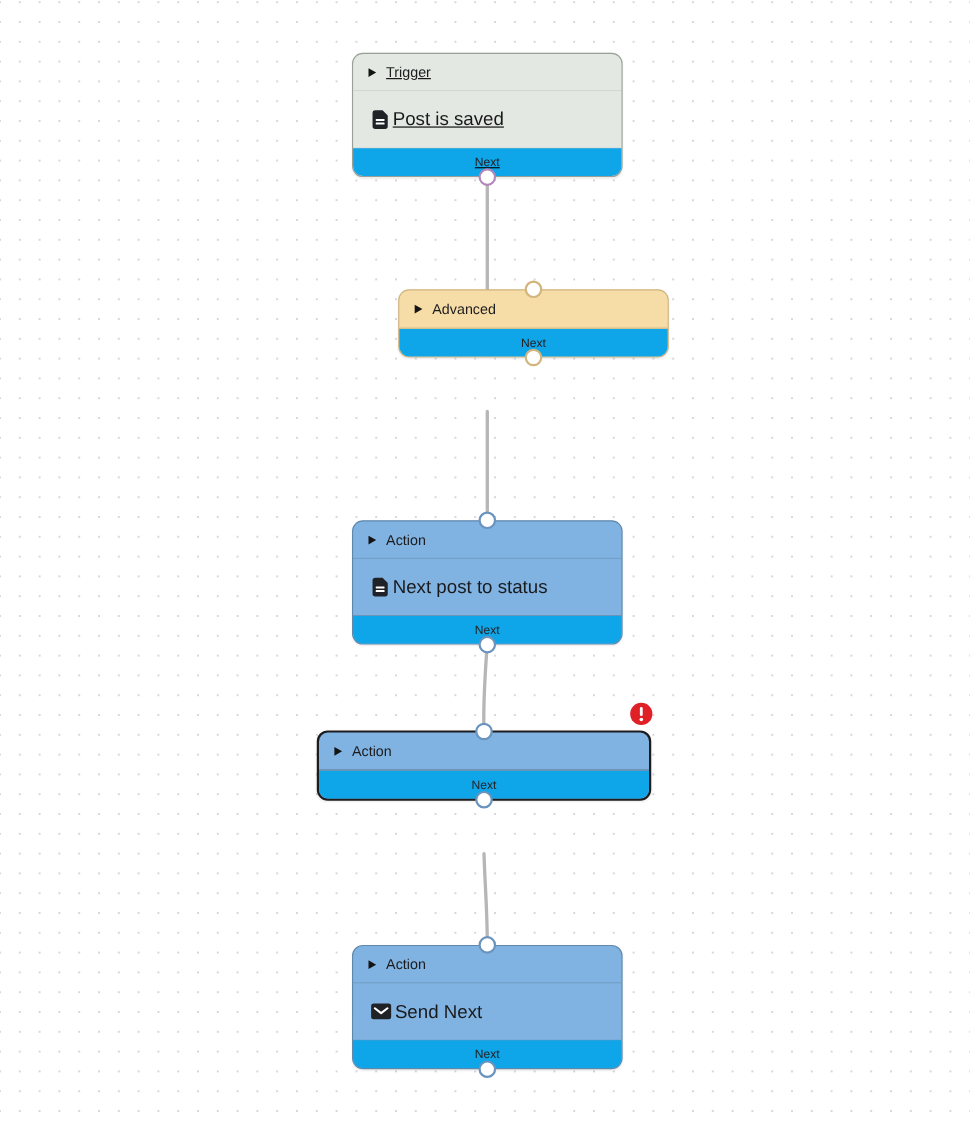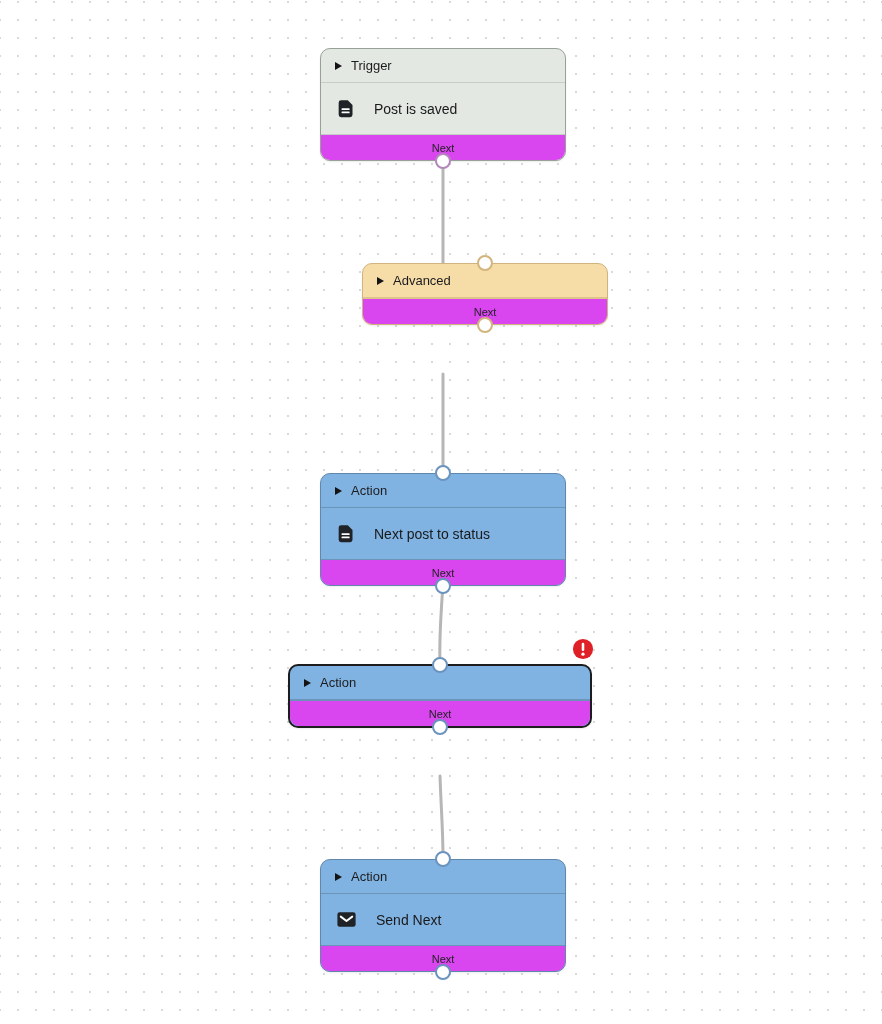--- a/index.html
+++ b/index.html
@@ -50,33 +50,33 @@
   .tri {
     width: 0; height: 0;
     border-left: 7px solid #141414;
     border-top: 4.5px solid transparent;
     border-bottom: 4.5px solid transparent;
     flex: none;
   }
   .node-body {
     display: flex;
     align-items: center;
-    gap: 18px;
+    gap: 1px;
     height: 51px;
     padding: 0 14px;
-    font-size: 14px;
+    font-size: 17px;
     color: #19191b;
   }
   .node-icon { flex: none; display: flex; align-items: center; }
   .node-footer {
     display: flex;
     align-items: center;
     justify-content: center;
     height: 25px;
-    background: #d946ef;
+    background: #0ea5e9;
     border-top: 1px solid var(--node-divider, #ccc);
     border-radius: 0 0 9px 9px;
     font-size: 11px;
     color: #232325;
   }
   .port {
     position: absolute;
     left: 50%;
     transform: translateX(-50%);
     width: 12px;
@@ -103,21 +103,21 @@
 
 <div class="canvas" style="--canvas-bg: #ffffff; --dot-color: #d8d8d8; --edge-color: #b6b6b6;">
 
   <svg class="edges">
     <path class="edge" d="M443 159 L443 263"></path>
     <path class="edge" d="M443 374 L443 473"></path>
     <path class="edge" d="M443 584 C441 614, 439 638, 440 664"></path>
     <path class="edge" d="M440 776 C441 808, 443 828, 443 859"></path>
   </svg>
 
-  <div class="node" style="left: 320px; top: 48px; width: 246px; --node-bg: #e3e9e2; --node-border: #98a197; --node-divider: #c5cec4; --port-color: #b387bb;">
+  <div class="node" style="left: 320px; top: 48px; width: 246px; text-decoration: underline; --node-bg: #e3e9e2; --node-border: #98a197; --node-divider: #c5cec4; --port-color: #b387bb;">
     <div class="node-header">
       <span class="tri"></span>
       <span>Trigger</span>
     </div>
     <div class="node-body">
       <span class="node-icon">
         <svg width="21" height="21" viewBox="0 0 24 24">
             <path fill="#1f2226" d="M7 2.5h7.6L20 7.9v11.3a2.8 2.8 0 0 1-2.8 2.8H7A2.8 2.8 0 0 1 4.2 19.2V5.3A2.8 2.8 0 0 1 7 2.5z"></path>
             <rect x="7.5" y="11.6" width="9.2" height="2" rx="0.6" fill="#fff"></rect>
             <rect x="7.5" y="15.4" width="9.2" height="2" rx="0.6" fill="#fff"></rect>

